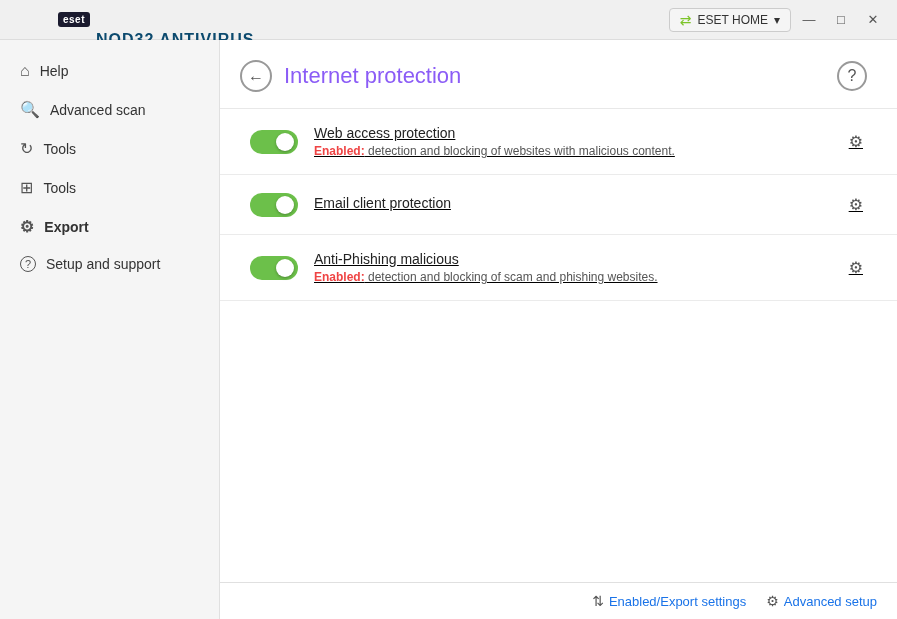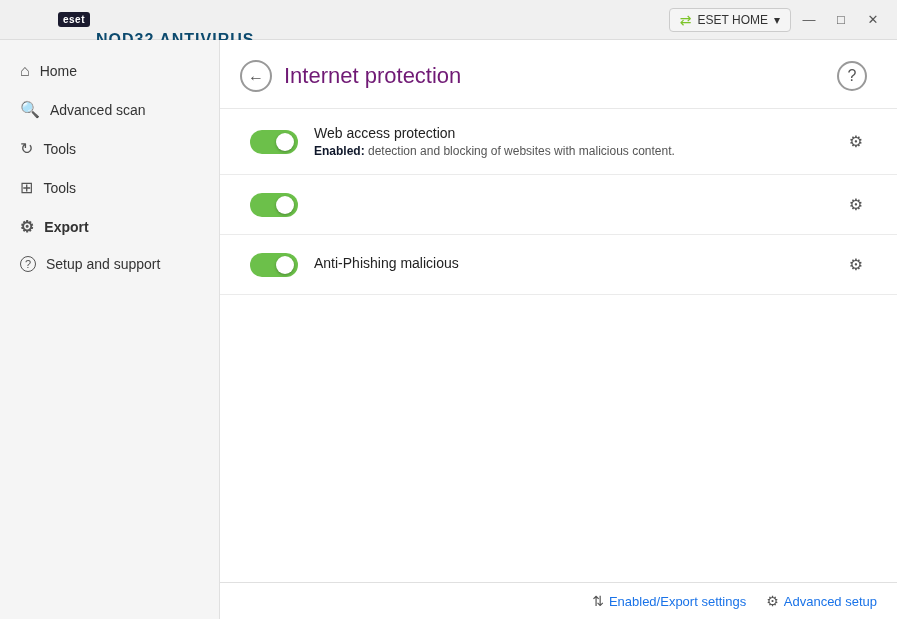--- a/index.html
+++ b/index.html
@@ -149,40 +149,41 @@
       cursor: pointer;
       display: flex;
       align-items: center;
       justify-content: center;
       font-size: 16px;
       color: #555;
     }
     .content-title {
       font-size: 22px;
       font-weight: 400;
-      color: #701a75;
+      color: #8b5cf6;
     }
     .help-btn {
       width: 30px;
       height: 30px;
       border-radius: 50%;
       border: 2px solid #999;
       background: transparent;
       cursor: pointer;
       font-size: 16px;
       color: #555;
       display: flex;
       align-items: center;
       justify-content: center;
     }
 
     
     .protection-list {
       flex: 1;
       overflow-y: auto;
+      text-decoration: underline;
     }
     .protection-item {
       display: flex;
       align-items: center;
       padding: 16px 30px 16px 30px;
       border-bottom: 1px solid #ebebeb;
       gap: 16px;
     }
     .toggle-switch {
       position: relative;
@@ -215,21 +216,21 @@
       font-size: 14px;
       color: #222;
       margin-bottom: 3px;
     }
     .protection-desc {
       font-size: 12px;
       color: #555;
     }
     .protection-desc strong {
       font-weight: 600;
-      color: #0f172a;
+      color: #ef4444;
     }
     .gear-btn {
       background: transparent;
       border: none;
       cursor: pointer;
       font-size: 16px;
       color: #555;
       padding: 4px;
     }
 
@@ -277,21 +278,21 @@
     <button class="window-btn">□</button>
     <button class="window-btn close">✕</button>
   </div>
 </div>
 
 <div class="main-layout">
 
   <div class="sidebar">
     <div class="nav-item">
       <span class="nav-icon">⌂</span>
-      <span>Home</span>
+      <span>Help</span>
     </div>
     <div class="nav-item">
       <span class="nav-icon">🔍</span>
       <span>Advanced scan</span>
     </div>
     <div class="nav-item">
       <span class="nav-icon">↻</span>
       <span>Tools</span>
     </div>
     <div class="nav-item">
@@ -340,34 +341,38 @@
         </button>
       </div>
 
       <div class="protection-item">
         <label class="toggle-switch">
 
           <div class="toggle-track"></div>
           <div class="toggle-thumb"></div>
         </label>
         <div class="protection-info">
+          <div class="protection-name">Email client protection</div>
         </div>
         <button class="gear-btn">
           <span>⚙</span>
         </button>
       </div>
 
       <div class="protection-item">
         <label class="toggle-switch">
 
           <div class="toggle-track"></div>
           <div class="toggle-thumb"></div>
         </label>
         <div class="protection-info">
           <div class="protection-name">Anti-Phishing malicious</div>
+          <div class="protection-desc">
+            <strong>Enabled:</strong> detection and blocking of scam and phishing websites.
+          </div>
         </div>
         <button class="gear-btn">
           <span>⚙</span>
         </button>
       </div>
     </div>
 
     <div class="content-footer">
       <a class="footer-link">
         <span class="footer-icon">⇅</span>

